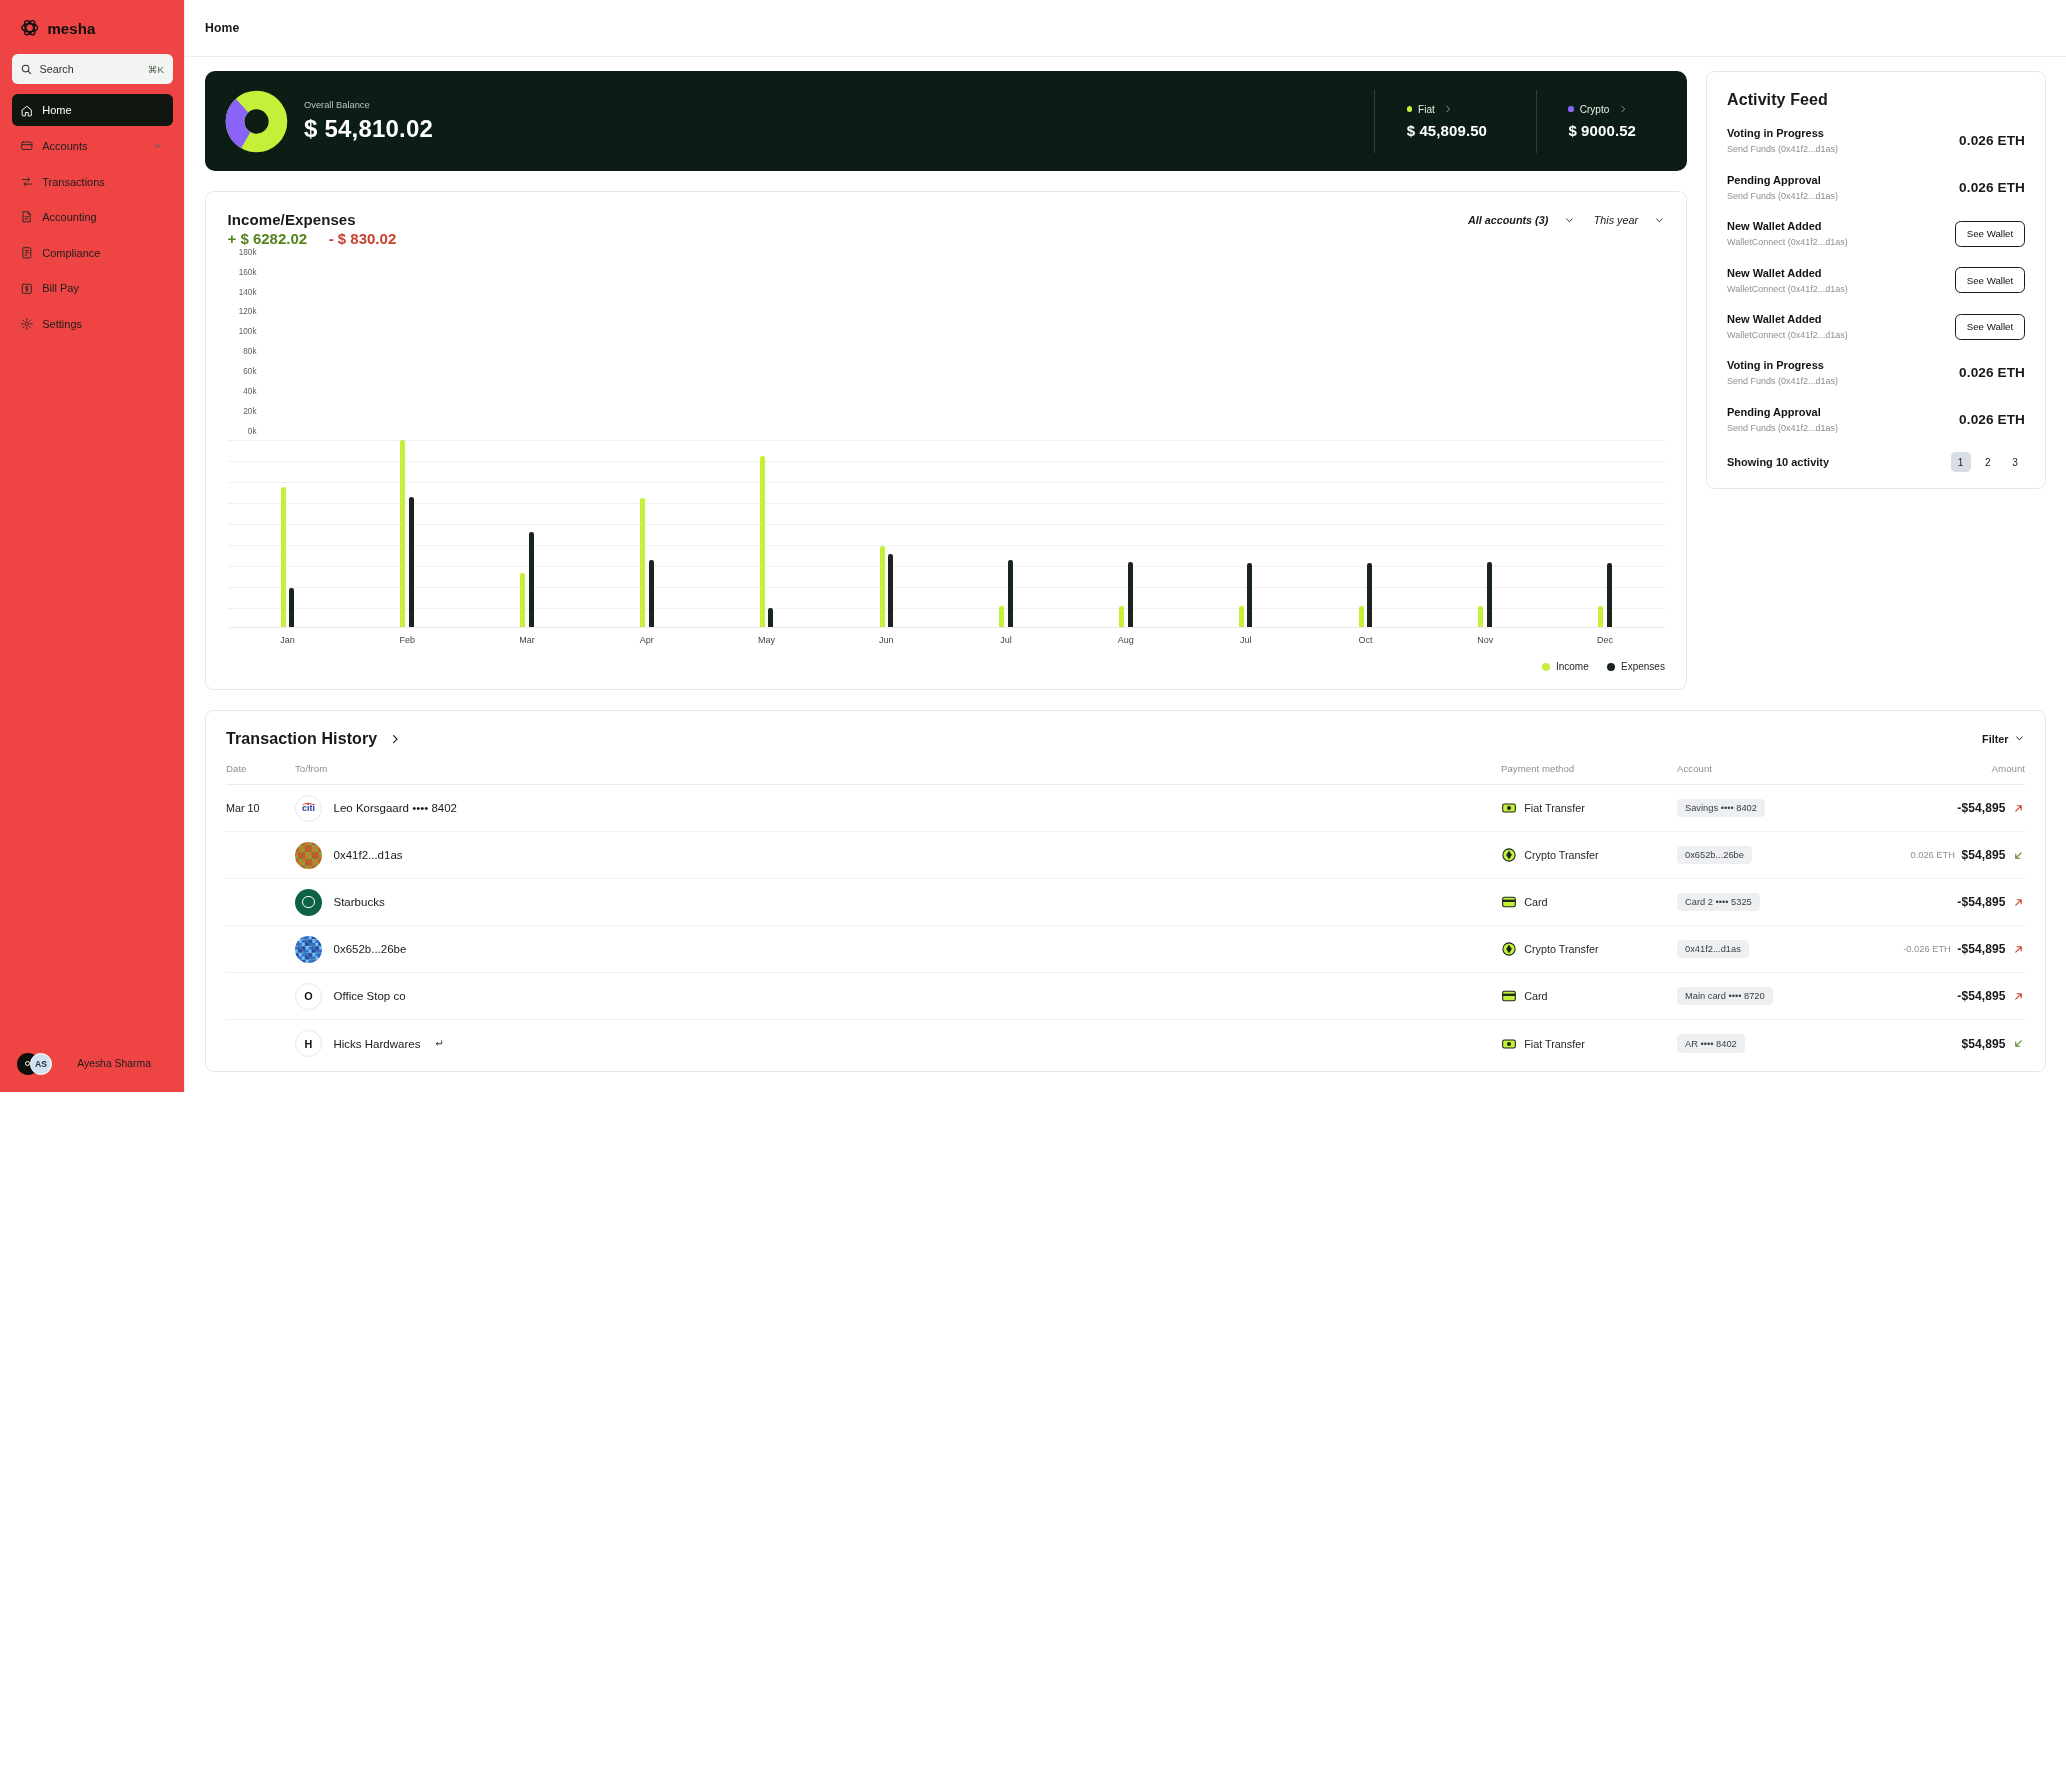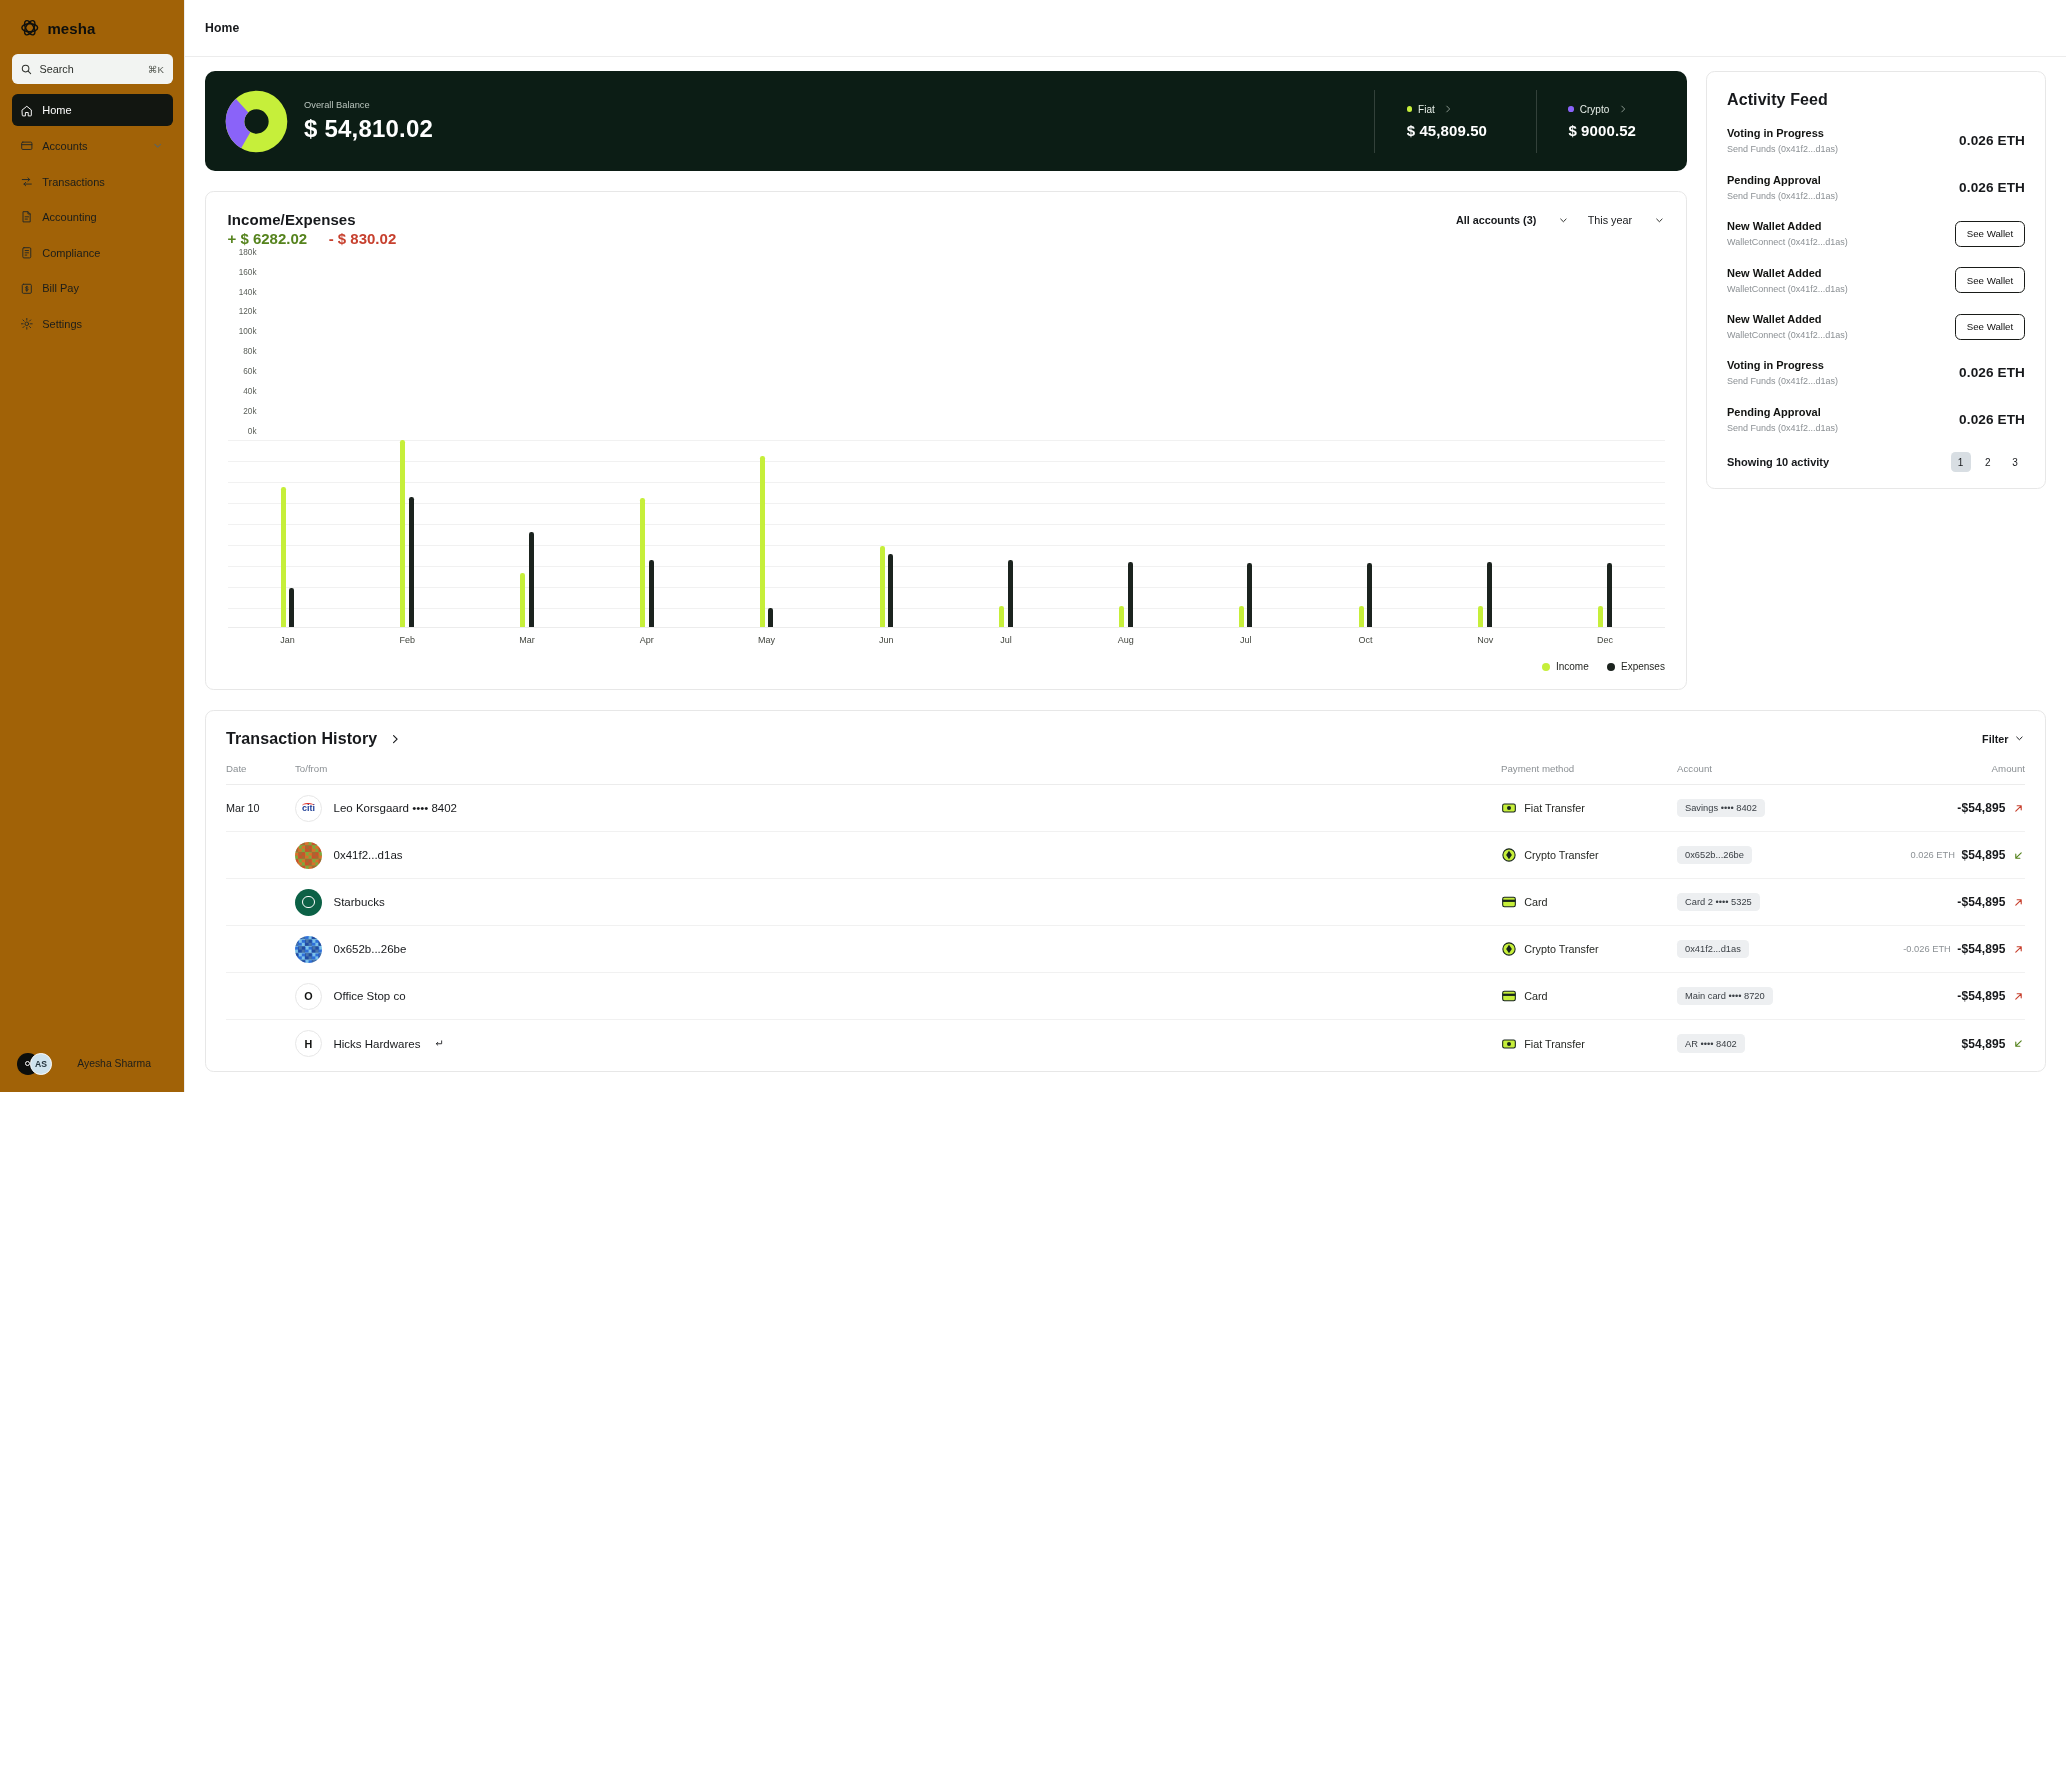--- a/index.html
+++ b/index.html
@@ -10,21 +10,21 @@
     min-width:1124px;
   }
   .app { display:flex; min-height:960px; }
 
   
   .sidebar {
     width:185px; flex:0 0 185px;
     border-right:0.7px solid #ececec;
     padding:13px 11.5px 17px 11.5px;
     display:flex; flex-direction:column;
-    background:#a16207;
+    background:#ef4444;
   }
   .logo { display:flex; align-items:center; gap:7.2px; padding:4.3px 7.2px 1.4px; margin-bottom:14.3px; cursor:pointer;}
   .logo-mark { width:21.5px; height:21.5px; display:inline-flex; }
   .logo-mark svg { width:100%; height:100%; }
   .logo-text { font-size:15px; font-weight:700; letter-spacing:0.1px; color:#0e0f0d; }
   .search {
     display:flex; align-items:center; gap:7.2px;
     background:#f2f4f2; border-radius:5.7px;
     height:30px; padding:0 8.6px; margin-bottom:10px;
     font-size:10.8px; color:#2c2f2b; cursor:text;
@@ -86,21 +86,21 @@
   .sub-head { display:flex; align-items:center; gap:5.7px; font-size:10px; color:#e8efe9; cursor:pointer; }
   .dot { width:5.7px; height:5.7px; border-radius:50%; display:inline-block; }
   .sub-head .chev { width:10px; height:10px; color:#93a097; margin-left:2.9px; }
   .sub-amount { font-size:15px; font-weight:600; margin-top:7.2px; letter-spacing:0.1px; }
 
   
   .chart-card { padding:18.6px 21.5px 17px; }
   .chart-head { display:flex; align-items:center; justify-content:space-between; }
   .card-title { font-size:15px; font-weight:700; letter-spacing:0.1px; }
   .chart-filters { display:flex; align-items:center; gap:18.6px; }
-  .select { display:flex; align-items:flex-end; gap:22px; font-size:10.8px; cursor:pointer; color:#17191c; }
+  .select { display:flex; align-items:flex-end; gap:16px; font-size:10.8px; cursor:pointer; color:#17191c;font-style:italic; }
   .select.bold { font-weight:700; }
   .select .chev { width:10.8px; height:10.8px; color:#2a2d29; }
   .totals { display:flex; gap:21.5px; margin-top:2px; }
   .total-in { font-size:15px; font-weight:700; color:#55831d; }
   .total-out { font-size:15px; font-weight:700; color:#c7402e; }
   .chart-body { display:flex; gap:8.6px; margin-top:5px;flex-direction:column; }
   .yaxis {
     width:29px; height:188px; display:flex; flex-direction:column;
     justify-content:space-between; text-align:right;
     font-size:8.2px; color:#5c605a; margin:-4.3px 0;

